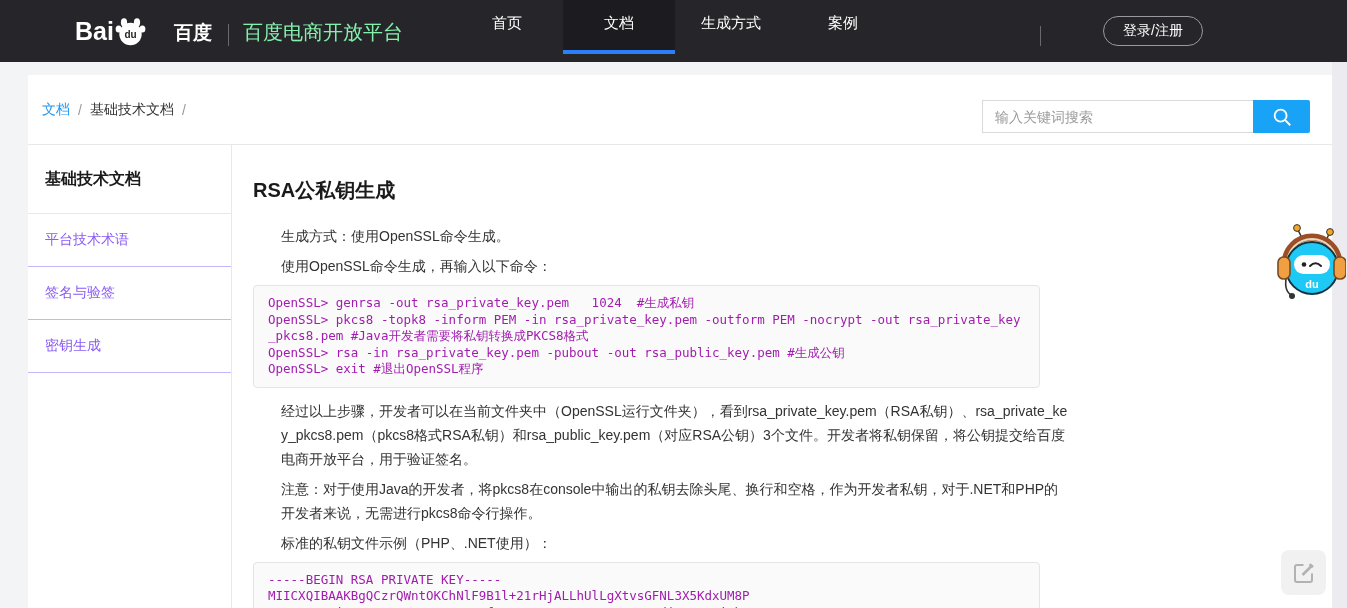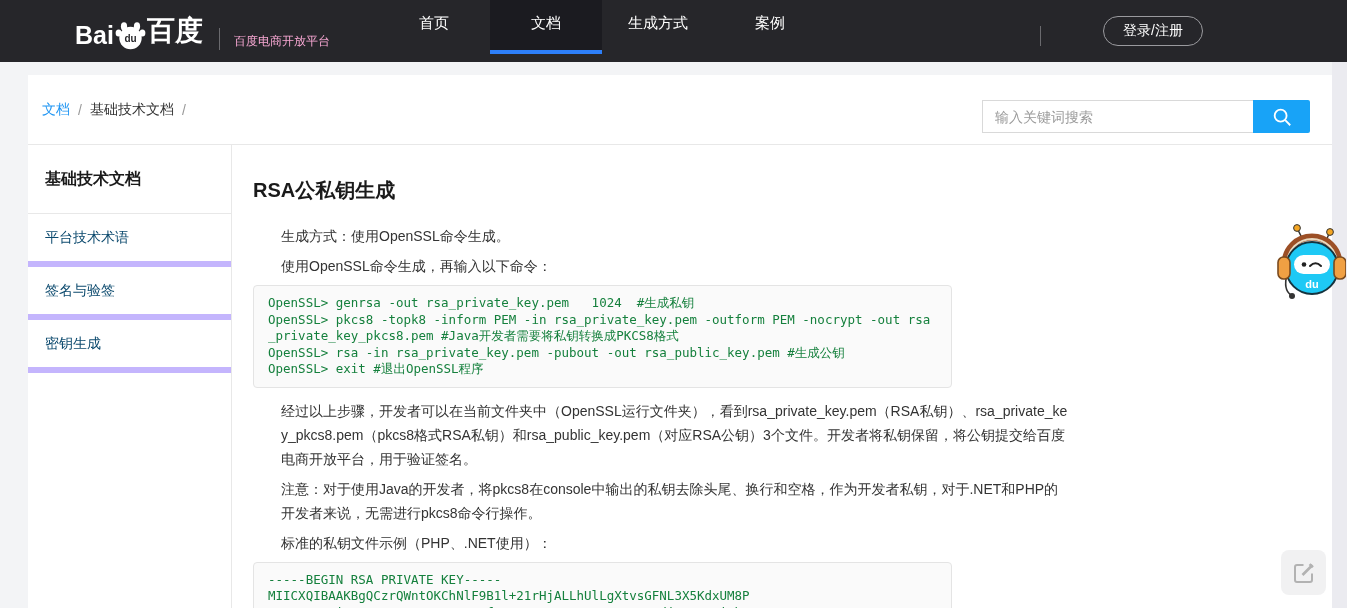--- a/index.html
+++ b/index.html
@@ -10,23 +10,23 @@
   }
 
   
   .navbar {
     height:62px; background:#26262a; display:flex; align-items:center;
     padding-left:75px; position:relative; z-index:5;
   }
   .logo { display:flex; align-items:flex-end; color:#fff; }
   .logo-bai { font-size:25px; font-weight:bold; letter-spacing:0; }
   .logo-paw { margin:0 1px; display:block; }
-  .logo-cn { font-size:28px; font-weight:bold; }
+  .logo-cn { font-size:19px; font-weight:bold;margin-left:27px; }
   .logo-divider { width:1px; height:22px; background:#6a6a6e; margin:0 14px 0 16px; }
-  .logo-subtitle { font-size:12px; color:#f9a8d4; }
+  .logo-subtitle { font-size:20px; color:#86efac; }
   .nav-items { display:flex; margin-left:48px; height:78px; }
   .nav-item {
     width:112px; height:62px; line-height:62px; text-align:center;
     color:#fff; font-size:15px; cursor:pointer;
   }
   .nav-item.active { background:#1b1b20; box-shadow:inset 0 -4px 0 #2d7ff9; }
   .nav-right { margin-left:auto; display:flex; align-items:flex-end; margin-right:144px; }
   .nav-sep { width:1px; height:20px; background:#6a6a6e; margin-right:62px; margin-left:-8px; }
   .login-btn {
     background:transparent; border:1px solid #9a9a9e; color:#fff;
@@ -59,32 +59,32 @@
 
   
   .panel-body { display:flex; height:489px; }
   .sidebar { width:204px; border-right:1px solid #e8e8e8; flex-shrink:0; }
   .sidebar-title {
     height:69px; display:flex; align-items:center; padding-left:17px;
     font-size:16px; font-weight:bold; color:#1a1a1a; border-bottom:1px solid #e8e8e8;
   }
   .sidebar-item {
     height:53px; display:flex; align-items:center; padding-left:17px;
-    font-size:14px; color:#0c4a6e; border-bottom:6px solid #c4b5fd; cursor:pointer;
+    font-size:14px; color:#8b5cf6; border-bottom:1px solid #c4b5fd; cursor:pointer;
   }
   .doc { padding:32px 0 0 21px; }
   .doc h1 { font-size:20px; color:#1a1a1a; margin-bottom:20px; font-weight:bold; }
   .doc p {
     width:787px; font-size:14px; line-height:24px; color:#333;
     margin-bottom:6px; word-break:break-all;margin-left:28px;
   }
   .code {
-    width:699px; background:#fafafa; border:1px solid #e4e4e4; border-radius:4px;
+    width:787px; background:#fafafa; border:1px solid #e4e4e4; border-radius:4px;
     padding:9px 14px; margin:7px 0 11px; font-family:"DejaVu Sans Mono","Liberation Mono",monospace;
-    font-size:12.5px; color:#15803d;
+    font-size:12.5px; color:#a21caf;
   }
   .code-line { line-height:16.5px; white-space:pre-wrap; word-break:break-all; }
 
   
   .scrollbar-track {
     position:absolute; right:0; top:62px; width:15px; height:546px; background:#ebebf0;
   }
   .mascot { position:absolute; left:1276px; top:217px; width:70px; height:88px; z-index:6; }
   .edit-fab {
     position:absolute; left:1281px; top:550px; width:45px; height:45px;

